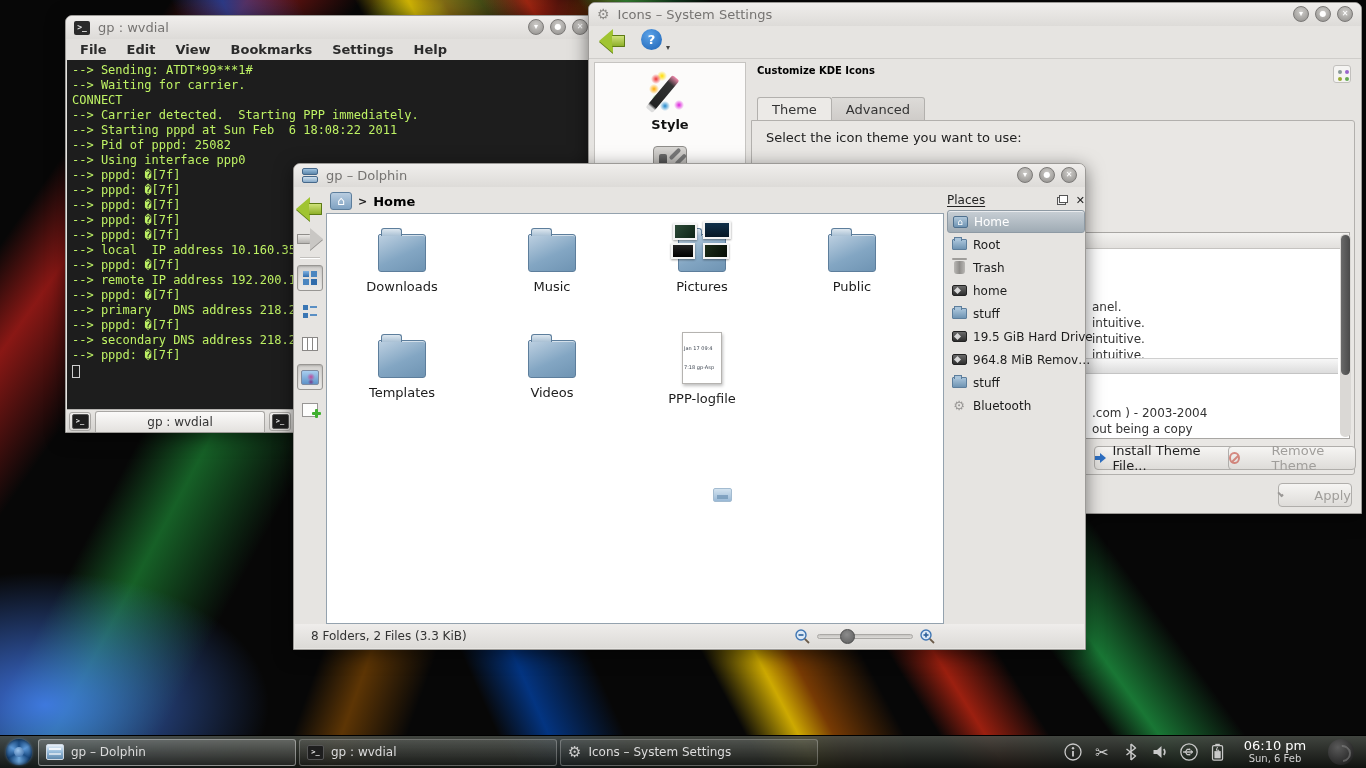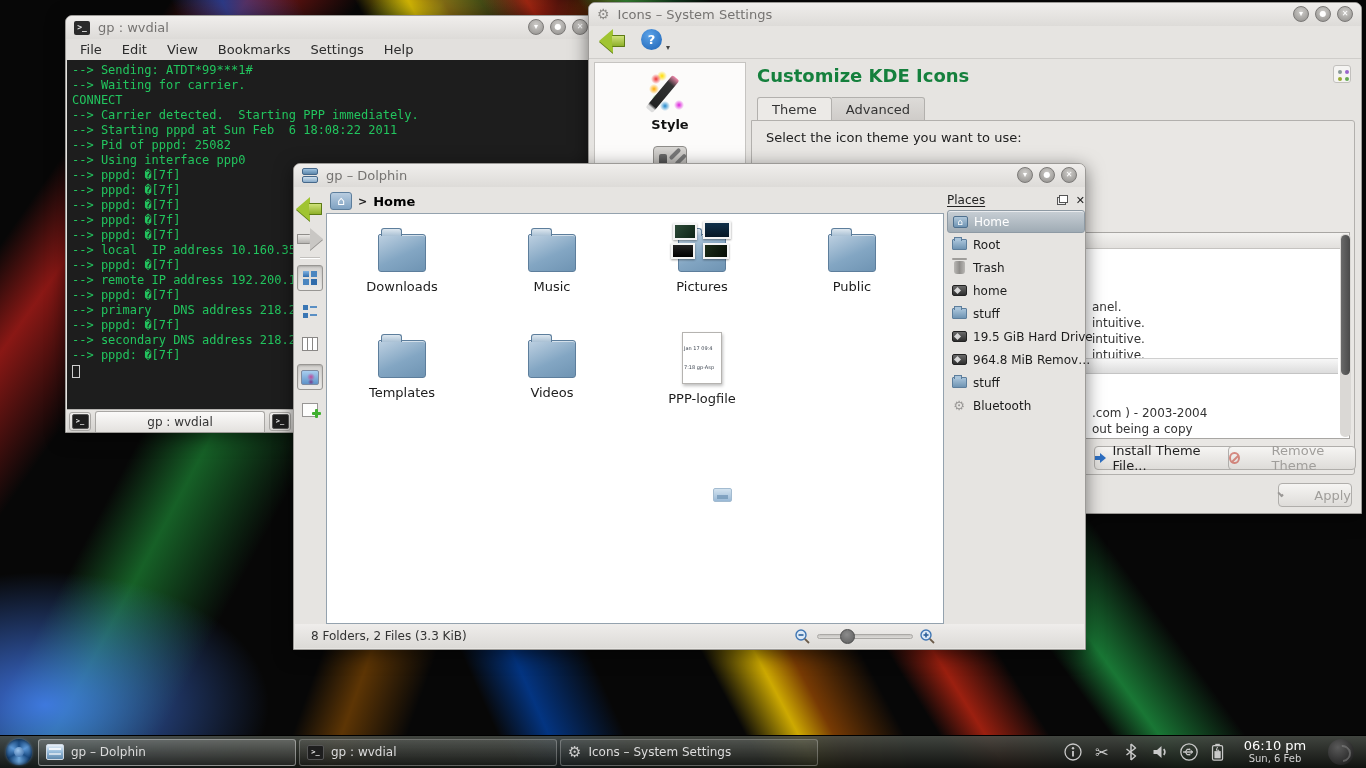--- a/index.html
+++ b/index.html
@@ -37,26 +37,26 @@
     background:radial-gradient(circle at 50% 35%, #cfcdca, #8f8d8a);
     border:1px solid #7b7977; color:#fff; font-size:8px; line-height:14px; text-align:center;
   }
 
   
   #term { left:65px; top:15px; width:532px; height:418px; z-index:1; }
   .term-appicon { width:16px; height:14px; background:#2a2a2a; border-radius:2px;
     color:#e8e8e8; font:bold 8px/13px "DejaVu Sans Mono",monospace; text-align:center; }
   .menubar { display:flex; gap:20px; padding:3px 14px 4px; font-size:13px; color:#2b2b2b;
     background:#e2e0dd; }
-  .menubar span { cursor:default; }
+  .menubar span { cursor:default;font-weight:bold; }
   .term-body {
     position:absolute; left:1px; right:1px; top:44px; bottom:23px;
     background:#1d1d1d; padding:3px 0 0 5px; overflow:hidden;
   }
-  .tline { font:12px/15px "DejaVu Sans Mono",monospace; color:#22c55e; white-space:pre; }
+  .tline { font:12px/15px "DejaVu Sans Mono",monospace; color:#bef264; white-space:pre; }
   .cursor { width:8px; height:13px; border:1px solid #cfcfcf; margin-top:2px; }
   .term-tabbar {
     position:absolute; left:1px; right:1px; bottom:0; height:23px;
     background:linear-gradient(#e8e6e3,#d4d2cf); border-top:1px solid #b5b3b0;
     display:flex; align-items:center; padding:0 2px; gap:4px;
   }
   .tab-iconbtn { width:22px; height:19px; border:1px solid #a9a7a4; border-radius:3px;
     background:linear-gradient(#f2f0ee,#d8d6d3); display:flex; align-items:center; justify-content:center; }
   .term-tab {
     width:170px; height:21px; border:1px solid #a9a7a4; border-bottom:none; border-radius:3px 3px 0 0;
@@ -85,21 +85,21 @@
       radial-gradient(circle 4px at 13px 5px,#fd0,transparent 5px); }
   .style-icon::after { content:""; position:absolute; left:9px; top:2px; width:9px; height:42px;
     background:linear-gradient(#e8a,#333 20%,#222 85%,#ddd 92%); transform:rotate(40deg); border-radius:2px; }
   .style-label { font-size:13px; font-weight:bold; color:#111; margin-top:6px; }
   .hw-icon { width:34px; height:30px; margin:14px auto 0; border-radius:4px;
     background:linear-gradient(#d8d6d3,#a9a7a4); border:1px solid #8f8d8a; position:relative; }
   .hw-icon::before { content:""; position:absolute; left:5px; top:7px; width:8px; height:16px;
     background:linear-gradient(#6a6a6a,#3c3c3c); border-radius:2px; }
   .hw-icon::after { content:""; position:absolute; right:4px; top:5px; width:14px; height:4px;
     background:#777; transform:rotate(-45deg); box-shadow:0 8px 0 #777; border-radius:2px; }
-  .ss-header { position:absolute; left:168px; top:62px; font-size:18px; font-weight:bold; color:#15803d; }
+  .ss-header { position:absolute; left:168px; top:62px; font-size:10px; font-weight:bold; color:#000000; }
   .dots-icon { position:absolute; right:10px; top:62px; width:18px; height:18px;
     border:1px solid #c2c0bd; border-radius:3px; background:#f5f4f2; }
   .dots-icon::before { content:""; position:absolute; left:4px; top:4px; width:4px; height:4px; border-radius:50%;
     background:#899; box-shadow:7px 0 0 #96c, 0 7px 0 #9a3, 7px 7px 0 #6a5; }
   .ss-tabs { position:absolute; left:168px; top:94px; display:flex; }
   .ss-tab { height:24px; padding:0 14px; font-size:13px; display:flex; align-items:center;
     border:1px solid #b2b0ad; background:linear-gradient(#dddbd8,#cfccc9); color:#333; }
   .ss-tab.active { background:#eceae7; border-bottom:1px solid #eceae7; border-radius:3px 3px 0 0; font-weight:normal; }
   .ss-tab.inactive { border-left:none; border-radius:0 3px 0 0; }
   .ss-panel { position:absolute; left:162px; top:117px; width:604px; height:355px;

